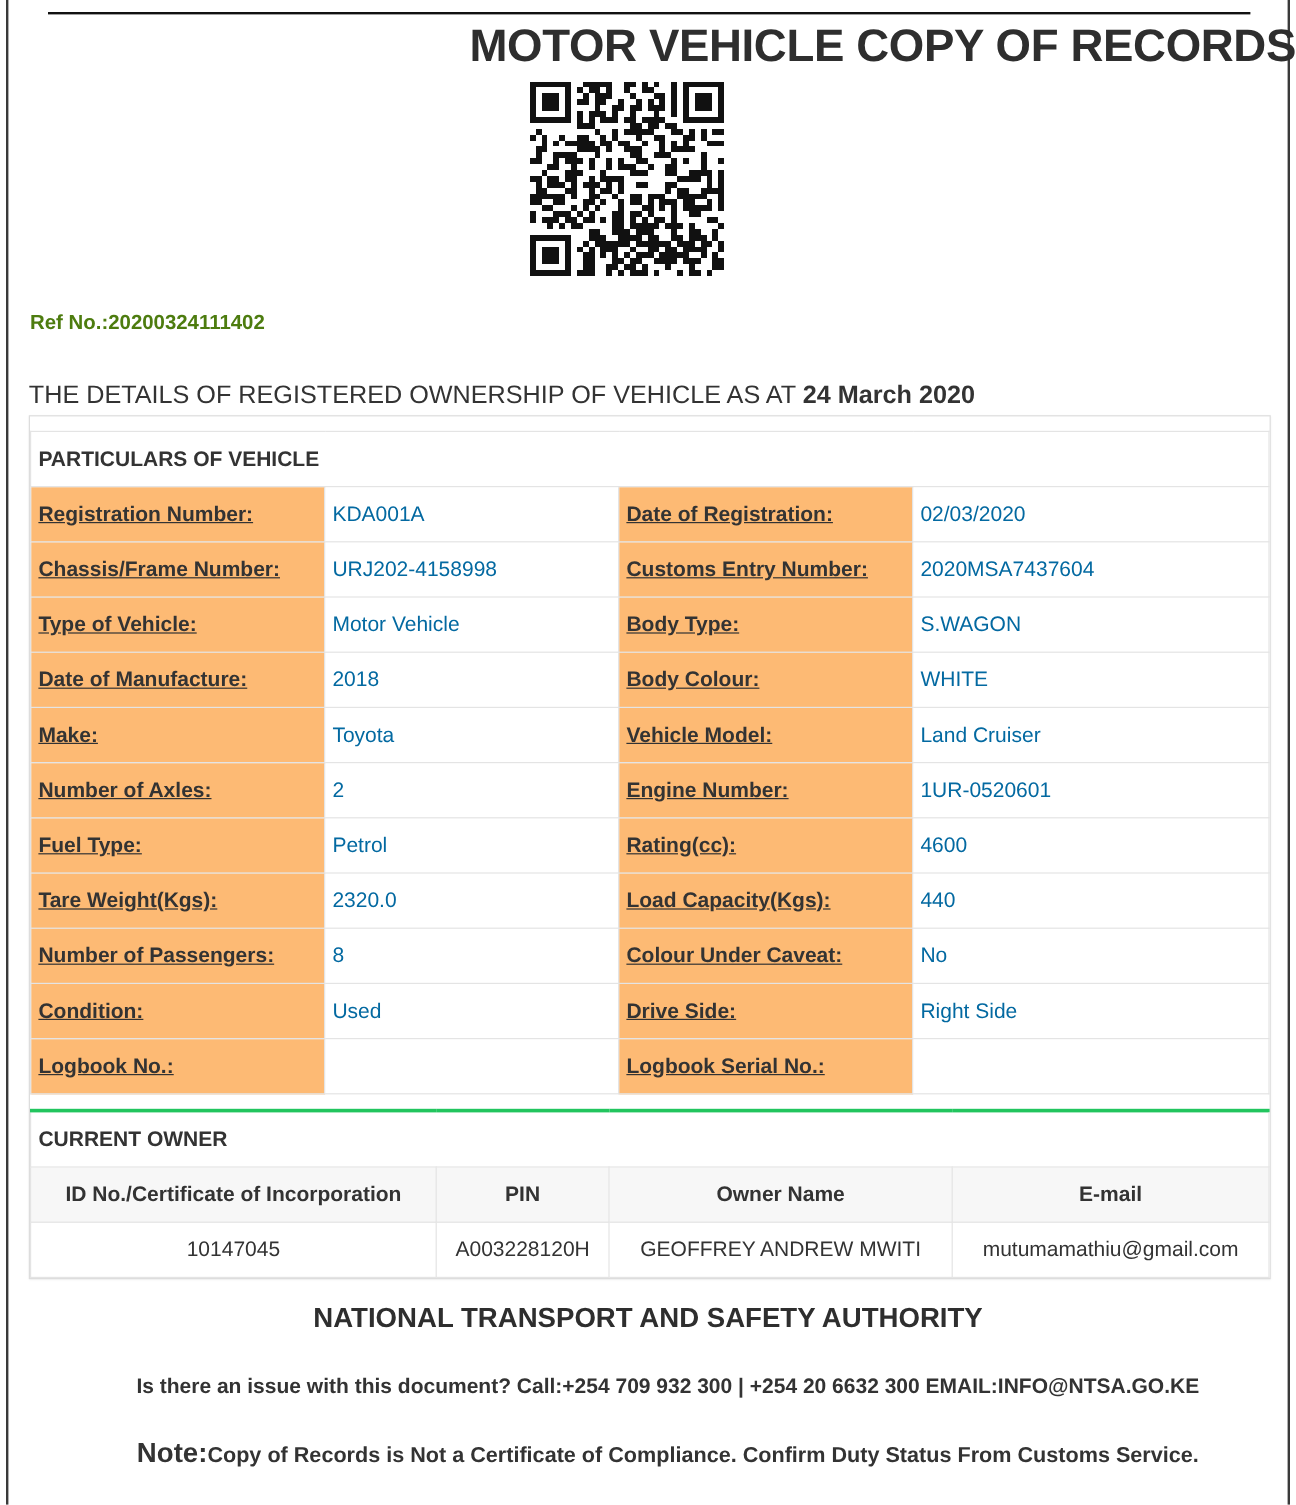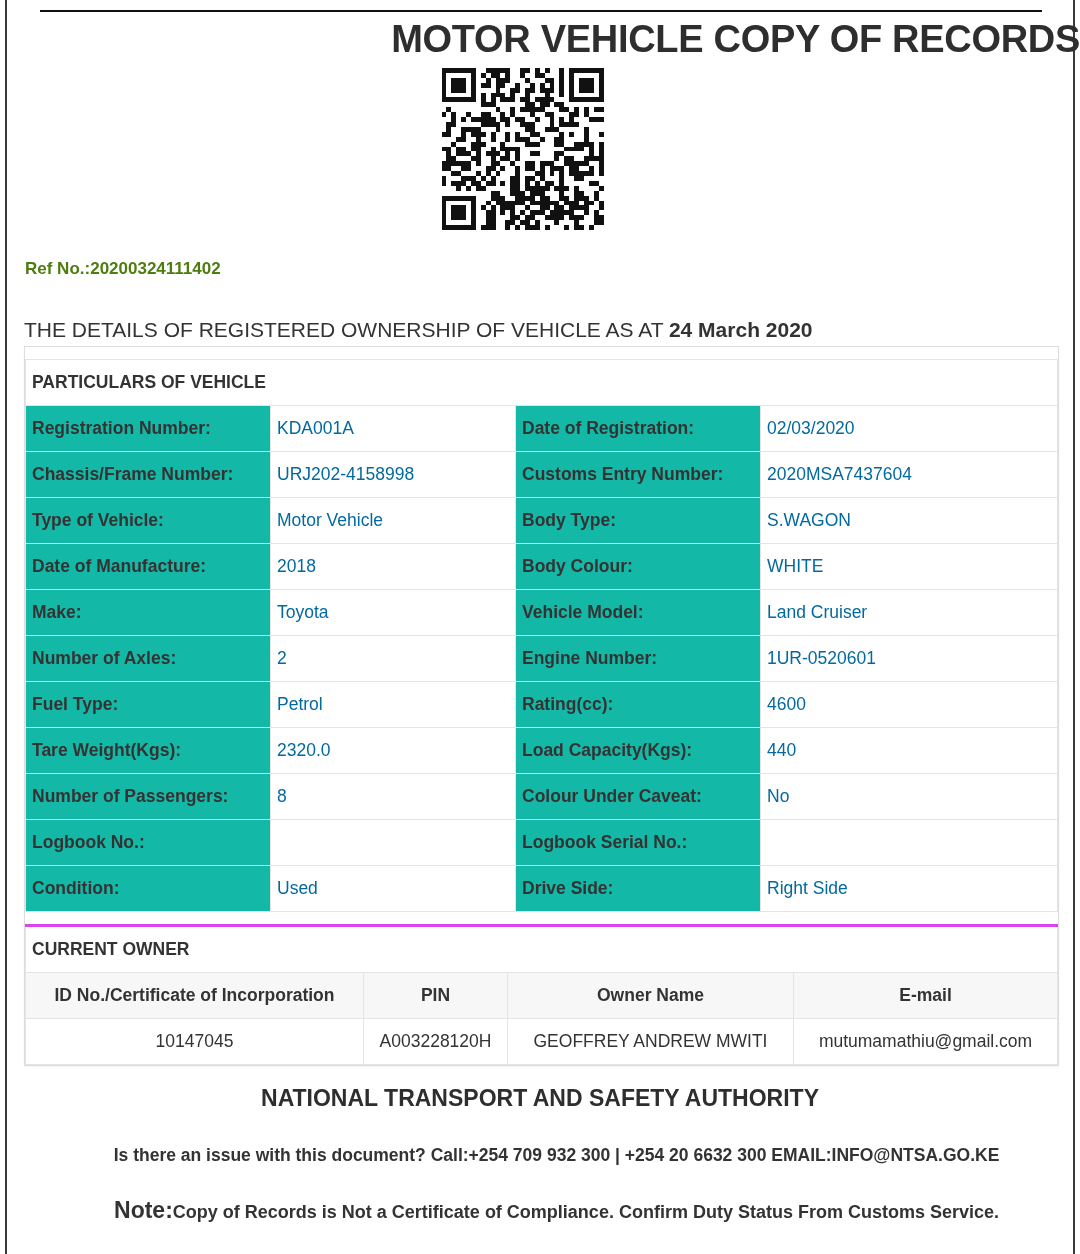--- a/index.html
+++ b/index.html
@@ -20,26 +20,26 @@
     position: absolute; left: 24px; top: 318px; font-size: 21px; color: #333;
   }
   .details b { font-weight: bold; }
   .tbl-wrap {
     position: absolute; left: 24px; top: 346px; width: 1033px;
     border: 1px solid #dddddd; box-shadow: 0 1px 2px rgba(0,0,0,0.05);
   }
   table { border-collapse: collapse; width: 100%; font-size: 17.5px; margin-top: 12px; }
   td, th { border: 1px solid #e4e4e4; padding: 0 6px; height: 45px; vertical-align: middle; }
   .section-head td { background: #ffffff; font-weight: bold; color: #333; height: 45px; }
-  .lbl { background: #14b8a6; font-weight: bold; color: #333; }
+  .lbl { background: #fdba74; font-weight: bold; color: #333; text-decoration: underline; }
   .val { background: #ffffff; color: #0369a1; }
   .c1 { width: 245px; } .c2 { width: 245px; } .c3 { width: 245px; } .c4 { width: auto; }
   .owner-tbl th { background: #f7f7f7; font-weight: bold; text-align: center; }
   .owner-tbl td { text-align: center; background: #fff; }
-  .sep-row td { border-top: 3px solid #d946ef; }
+  .sep-row td { border-top: 3px solid #22c55e; }
   .authority {
     position: absolute; left: 0; top: 1085px; width: 1080px; text-align: center;
     font-size: 23px; font-weight: bold; color: #2e2e2e;
   }
   .contact {
     position: absolute; left: 0; top: 1145px; width: 1113px; text-align: center;
     font-size: 17.5px; font-weight: bold; color: #333;
   }
   .note {
     position: absolute; left: 0; top: 1197px; width: 1113px; text-align: center;
@@ -680,30 +680,30 @@
           <td class="lbl">Load Capacity(Kgs):</td>
           <td class="val">440</td>
         </tr>
         <tr>
           <td class="lbl">Number of Passengers:</td>
           <td class="val">8</td>
           <td class="lbl">Colour Under Caveat:</td>
           <td class="val">No</td>
         </tr>
         <tr>
+          <td class="lbl">Condition:</td>
+          <td class="val">Used</td>
+          <td class="lbl">Drive Side:</td>
+          <td class="val">Right Side</td>
+        </tr>
+        <tr>
           <td class="lbl">Logbook No.:</td>
           <td class="val"></td>
           <td class="lbl">Logbook Serial No.:</td>
           <td class="val"></td>
-        </tr>
-        <tr>
-          <td class="lbl">Condition:</td>
-          <td class="val">Used</td>
-          <td class="lbl">Drive Side:</td>
-          <td class="val">Right Side</td>
         </tr>
       </tbody>
   </table>
   <table class="owner-tbl">
     <colgroup>
         <col style="width:338px">
         <col style="width:144px">
         <col style="width:286px">
         <col>
       </colgroup>

